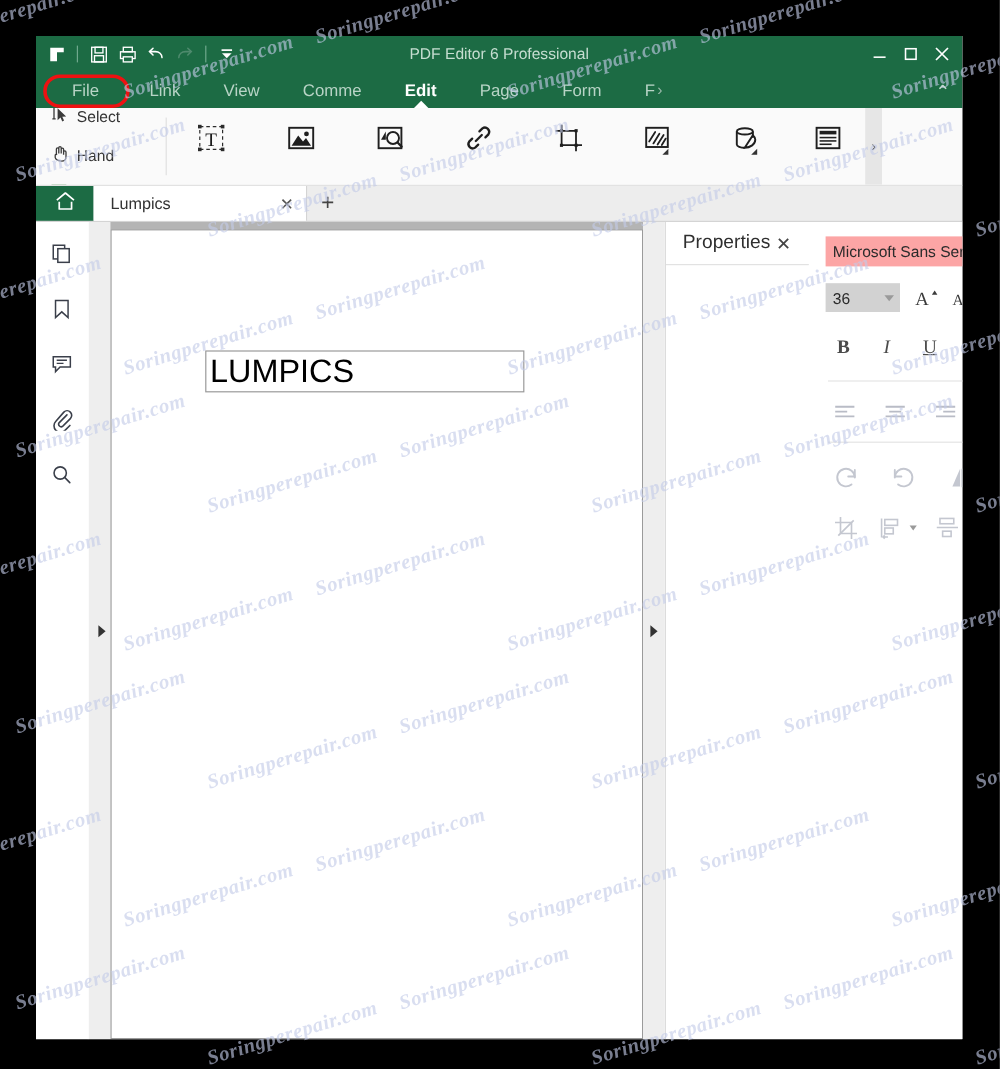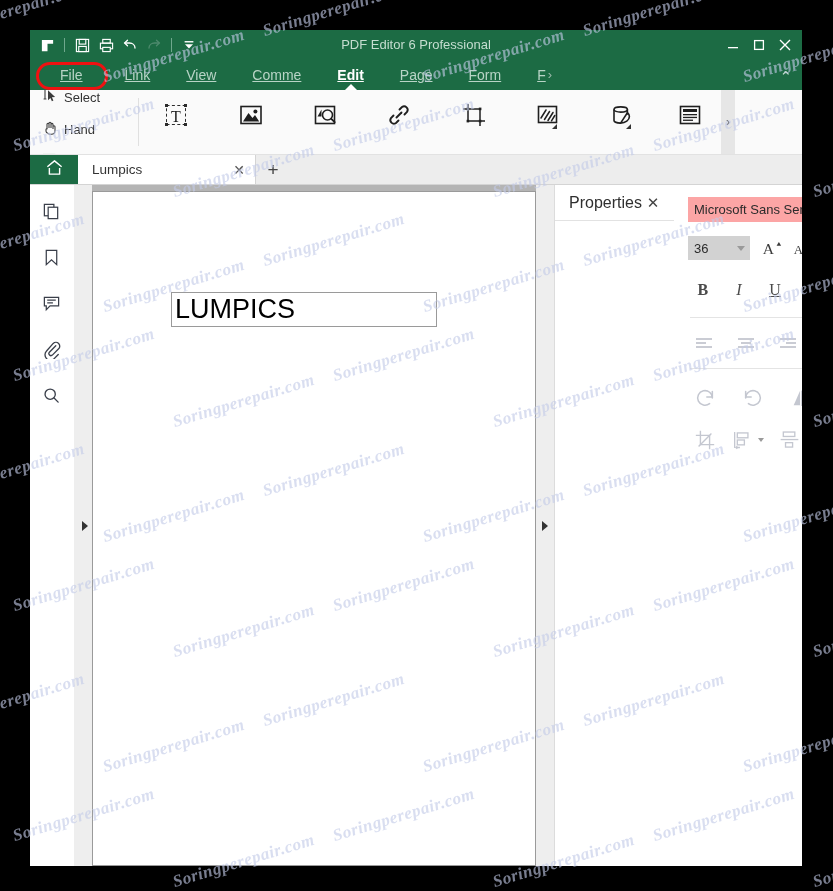--- a/index.html
+++ b/index.html
@@ -70,21 +70,20 @@
   }
   .rtab {
     position: relative;
     height: 30px;
     line-height: 30px;
     padding: 0 18px;
     color: #b8d4c6;
     font-size: 14px;
     cursor: pointer;
     white-space: nowrap;
-    text-decoration: underline;
   }
   .rtab.active { color: #ffffff; font-weight: bold; }
   .rtab.active:after {
     content: "";
     position: absolute;
     bottom: 0; left: 50%;
     margin-left: -6px;
     border-left: 6px solid transparent;
     border-right: 6px solid transparent;
     border-bottom: 6px solid #ffffff;

